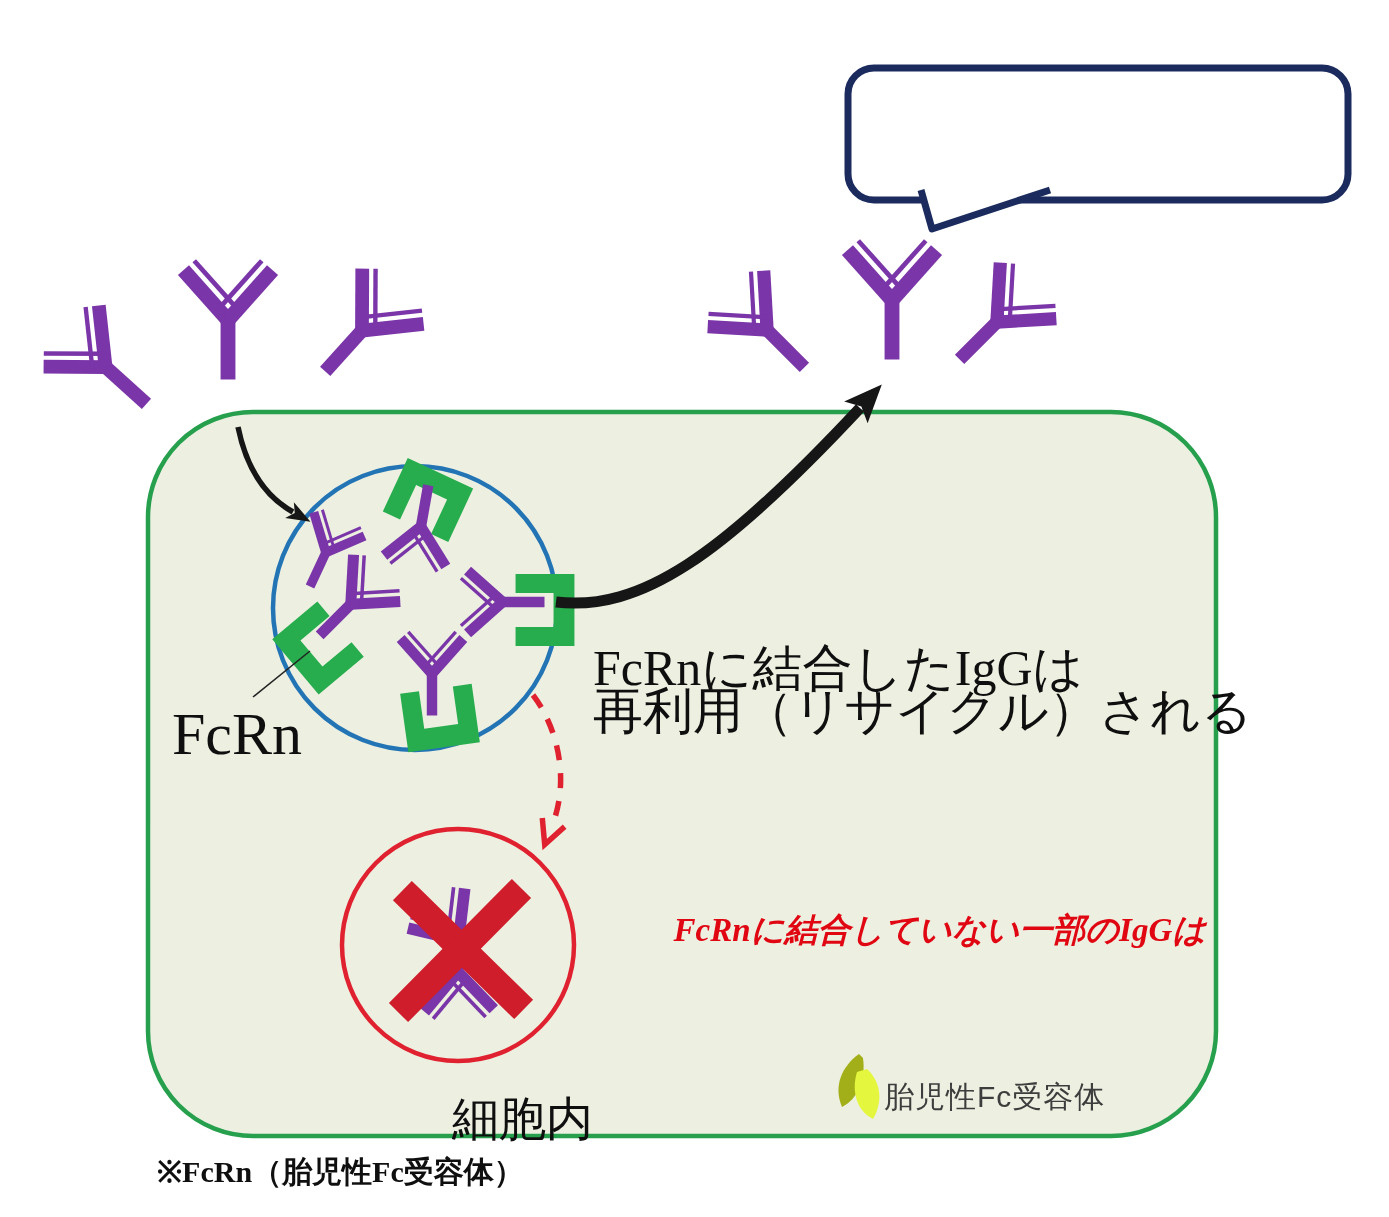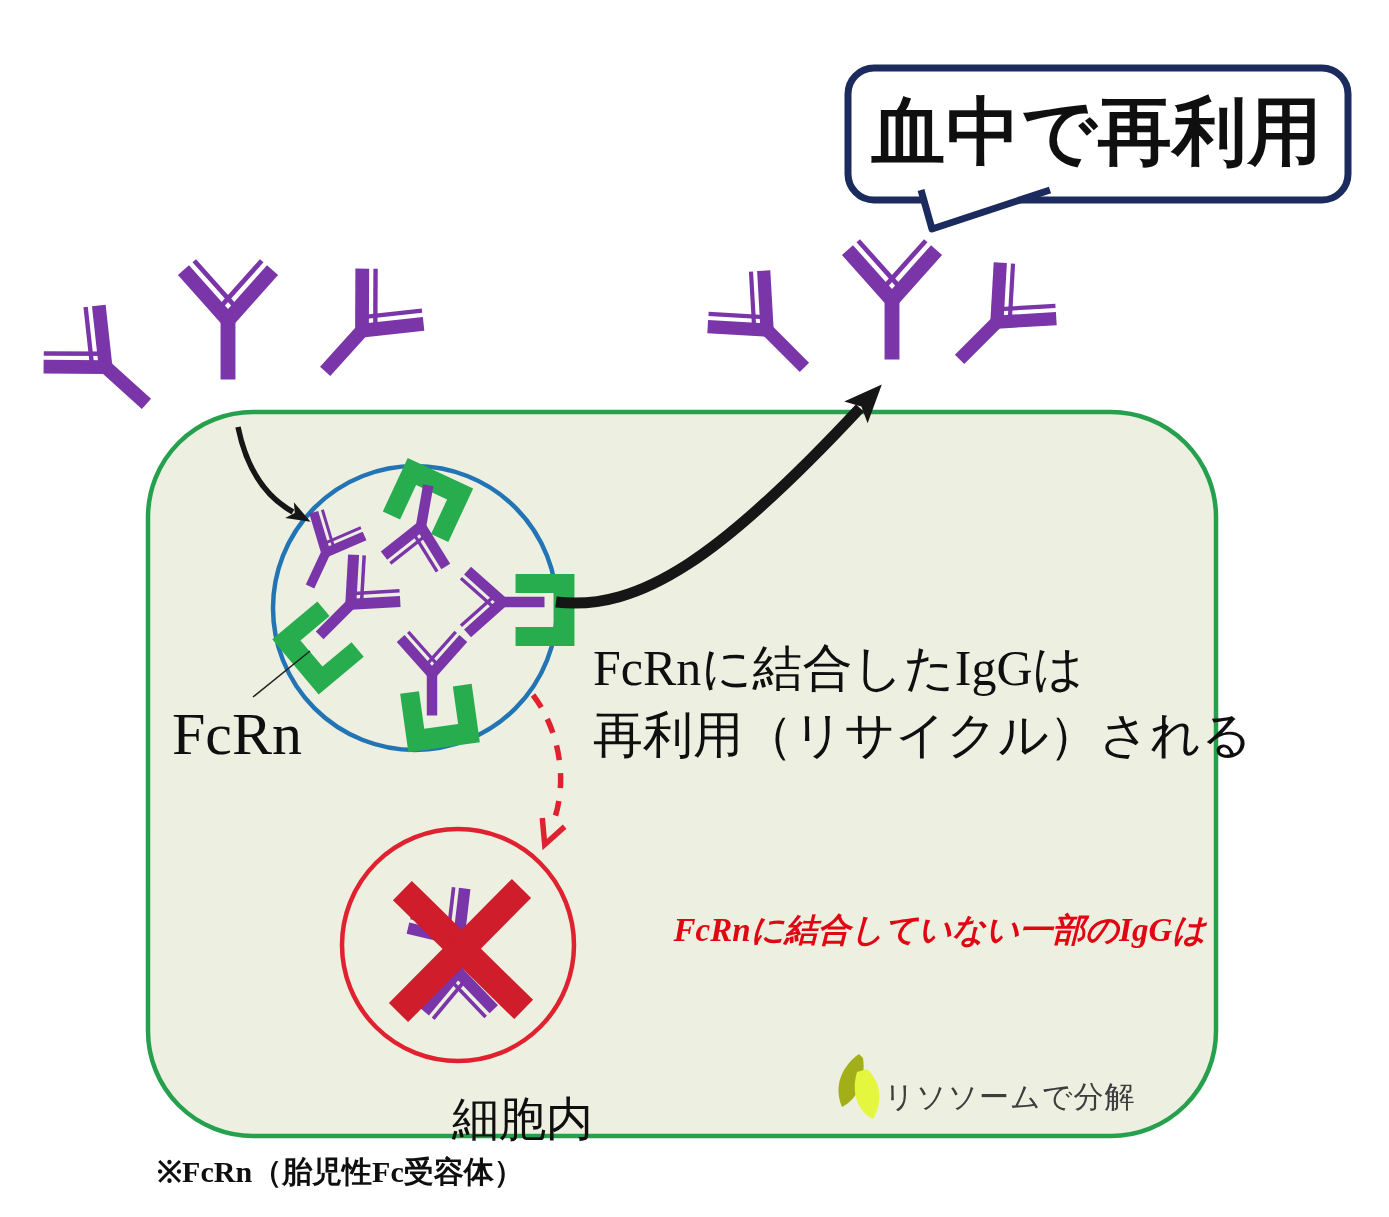--- a/index.html
+++ b/index.html
@@ -8,21 +8,21 @@
   }
   html,body{margin:0;padding:0;background:#ffffff;}
   .canvas{position:relative;width:1389px;height:1217px;background:#ffffff;overflow:hidden;
           font-family:var(--f-sans);}
   .art{position:absolute;left:0;top:0;}
   .t{position:absolute;white-space:nowrap;color:var(--text-black);}
   .bubble-label{left:848px;top:70px;width:498px;height:126px;display:flex;align-items:center;
     justify-content:center;font-family:var(--f-sans);font-weight:900;font-size:74px;letter-spacing:1px;}
   .recycle-line{left:593px;font-family:var(--f-serif);font-size:50px;}
   .recycle-1{top:606px;margin-top:29px;}
-  .recycle-2{top:702px;}
+  .recycle-2{top:678px;}
   .fcrn-label{left:172px;top:700px;font-family:var(--f-serif);font-size:60px;}
   .lyso{left:592px;width:614px;text-align:right;font-family:var(--f-serif);font-weight:bold;
     font-size:33px;color:var(--red-text);font-style:italic;}
   .lyso-1{top:908px;}
   .lyso-2{top:958px;}
   .cell-label{left:452px;top:1056px;font-size:47px;font-family:var(--f-sans);margin-top:32px;}
   .logo-text{left:884px;top:1077px;font-size:30px;color:var(--logo-gray);letter-spacing:1px;}
   .footnote{left:157px;top:1150px;font-family:var(--f-serif);font-size:30px;font-weight:bold;}
 
   
@@ -116,27 +116,26 @@
       <rect class="bubble-shape" x="848" y="68" width="500" height="132" rx="26" stroke-width="7"></rect>
       <path class="bubble-shape" d="M921,190 L932,229 L1050,190" stroke-width="7" stroke-linejoin="round"></path>
     </g>
 
     <g transform="translate(833,1054)">
       <path class="leaf-back" d="M26,0 C9,12 0,32 9,53 C25,45 33,25 30,4 Z"></path>
       <path class="leaf-front" d="M34,15 C47,27 51,46 40,65 C24,57 18,38 24,18 Z"></path>
     </g>
   </svg>
 
-  <div class="t bubble-label">血中で再利用</div>
 
   <div class="t recycle-line recycle-1">FcRnに結合したIgGは</div>
   <div class="t recycle-line recycle-2">再利用（リサイクル）される</div>
 
   <div class="t fcrn-label">FcRn</div>
 
   <div class="t lyso lyso-1">FcRnに結合していない一部のIgGは</div>
 
   <div class="t cell-label">細胞内</div>
 
-  <div class="t logo-text">リソソームで分解</div>
+  <div class="t logo-text">胎児性Fc受容体</div>
 
   <div class="t footnote">※FcRn（胎児性Fc受容体）</div>
 </div>
 
 </body></html>

